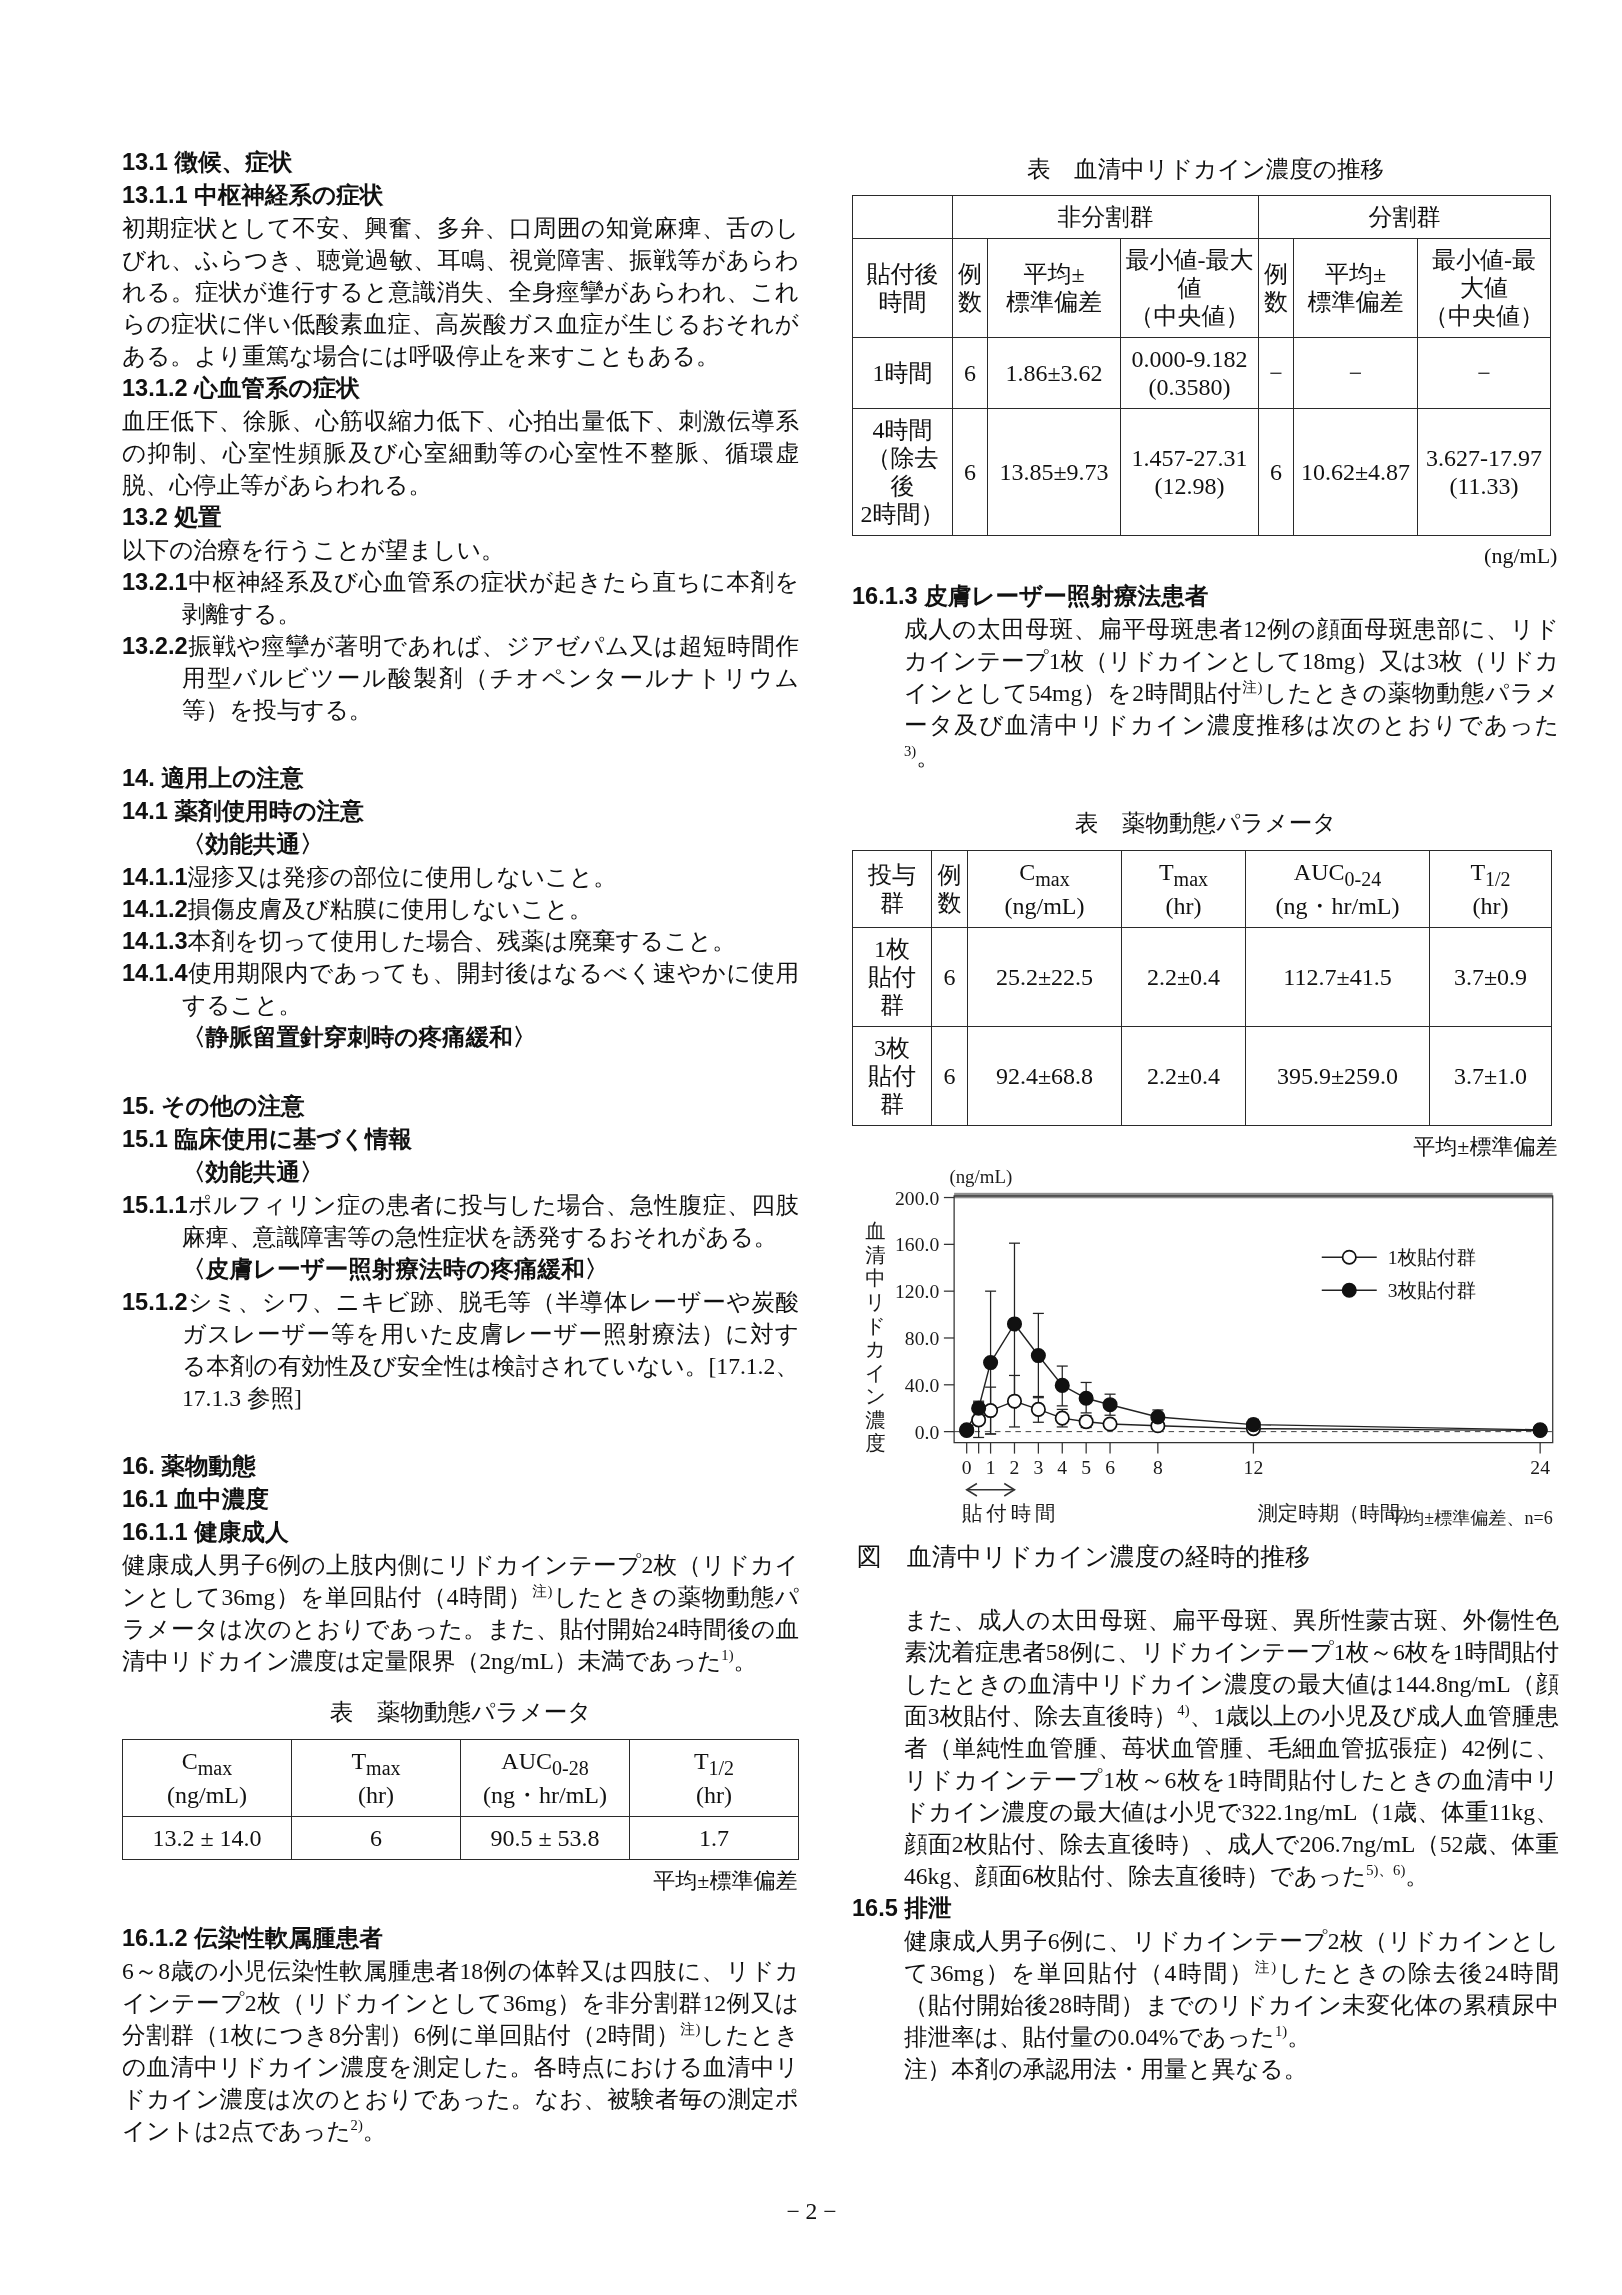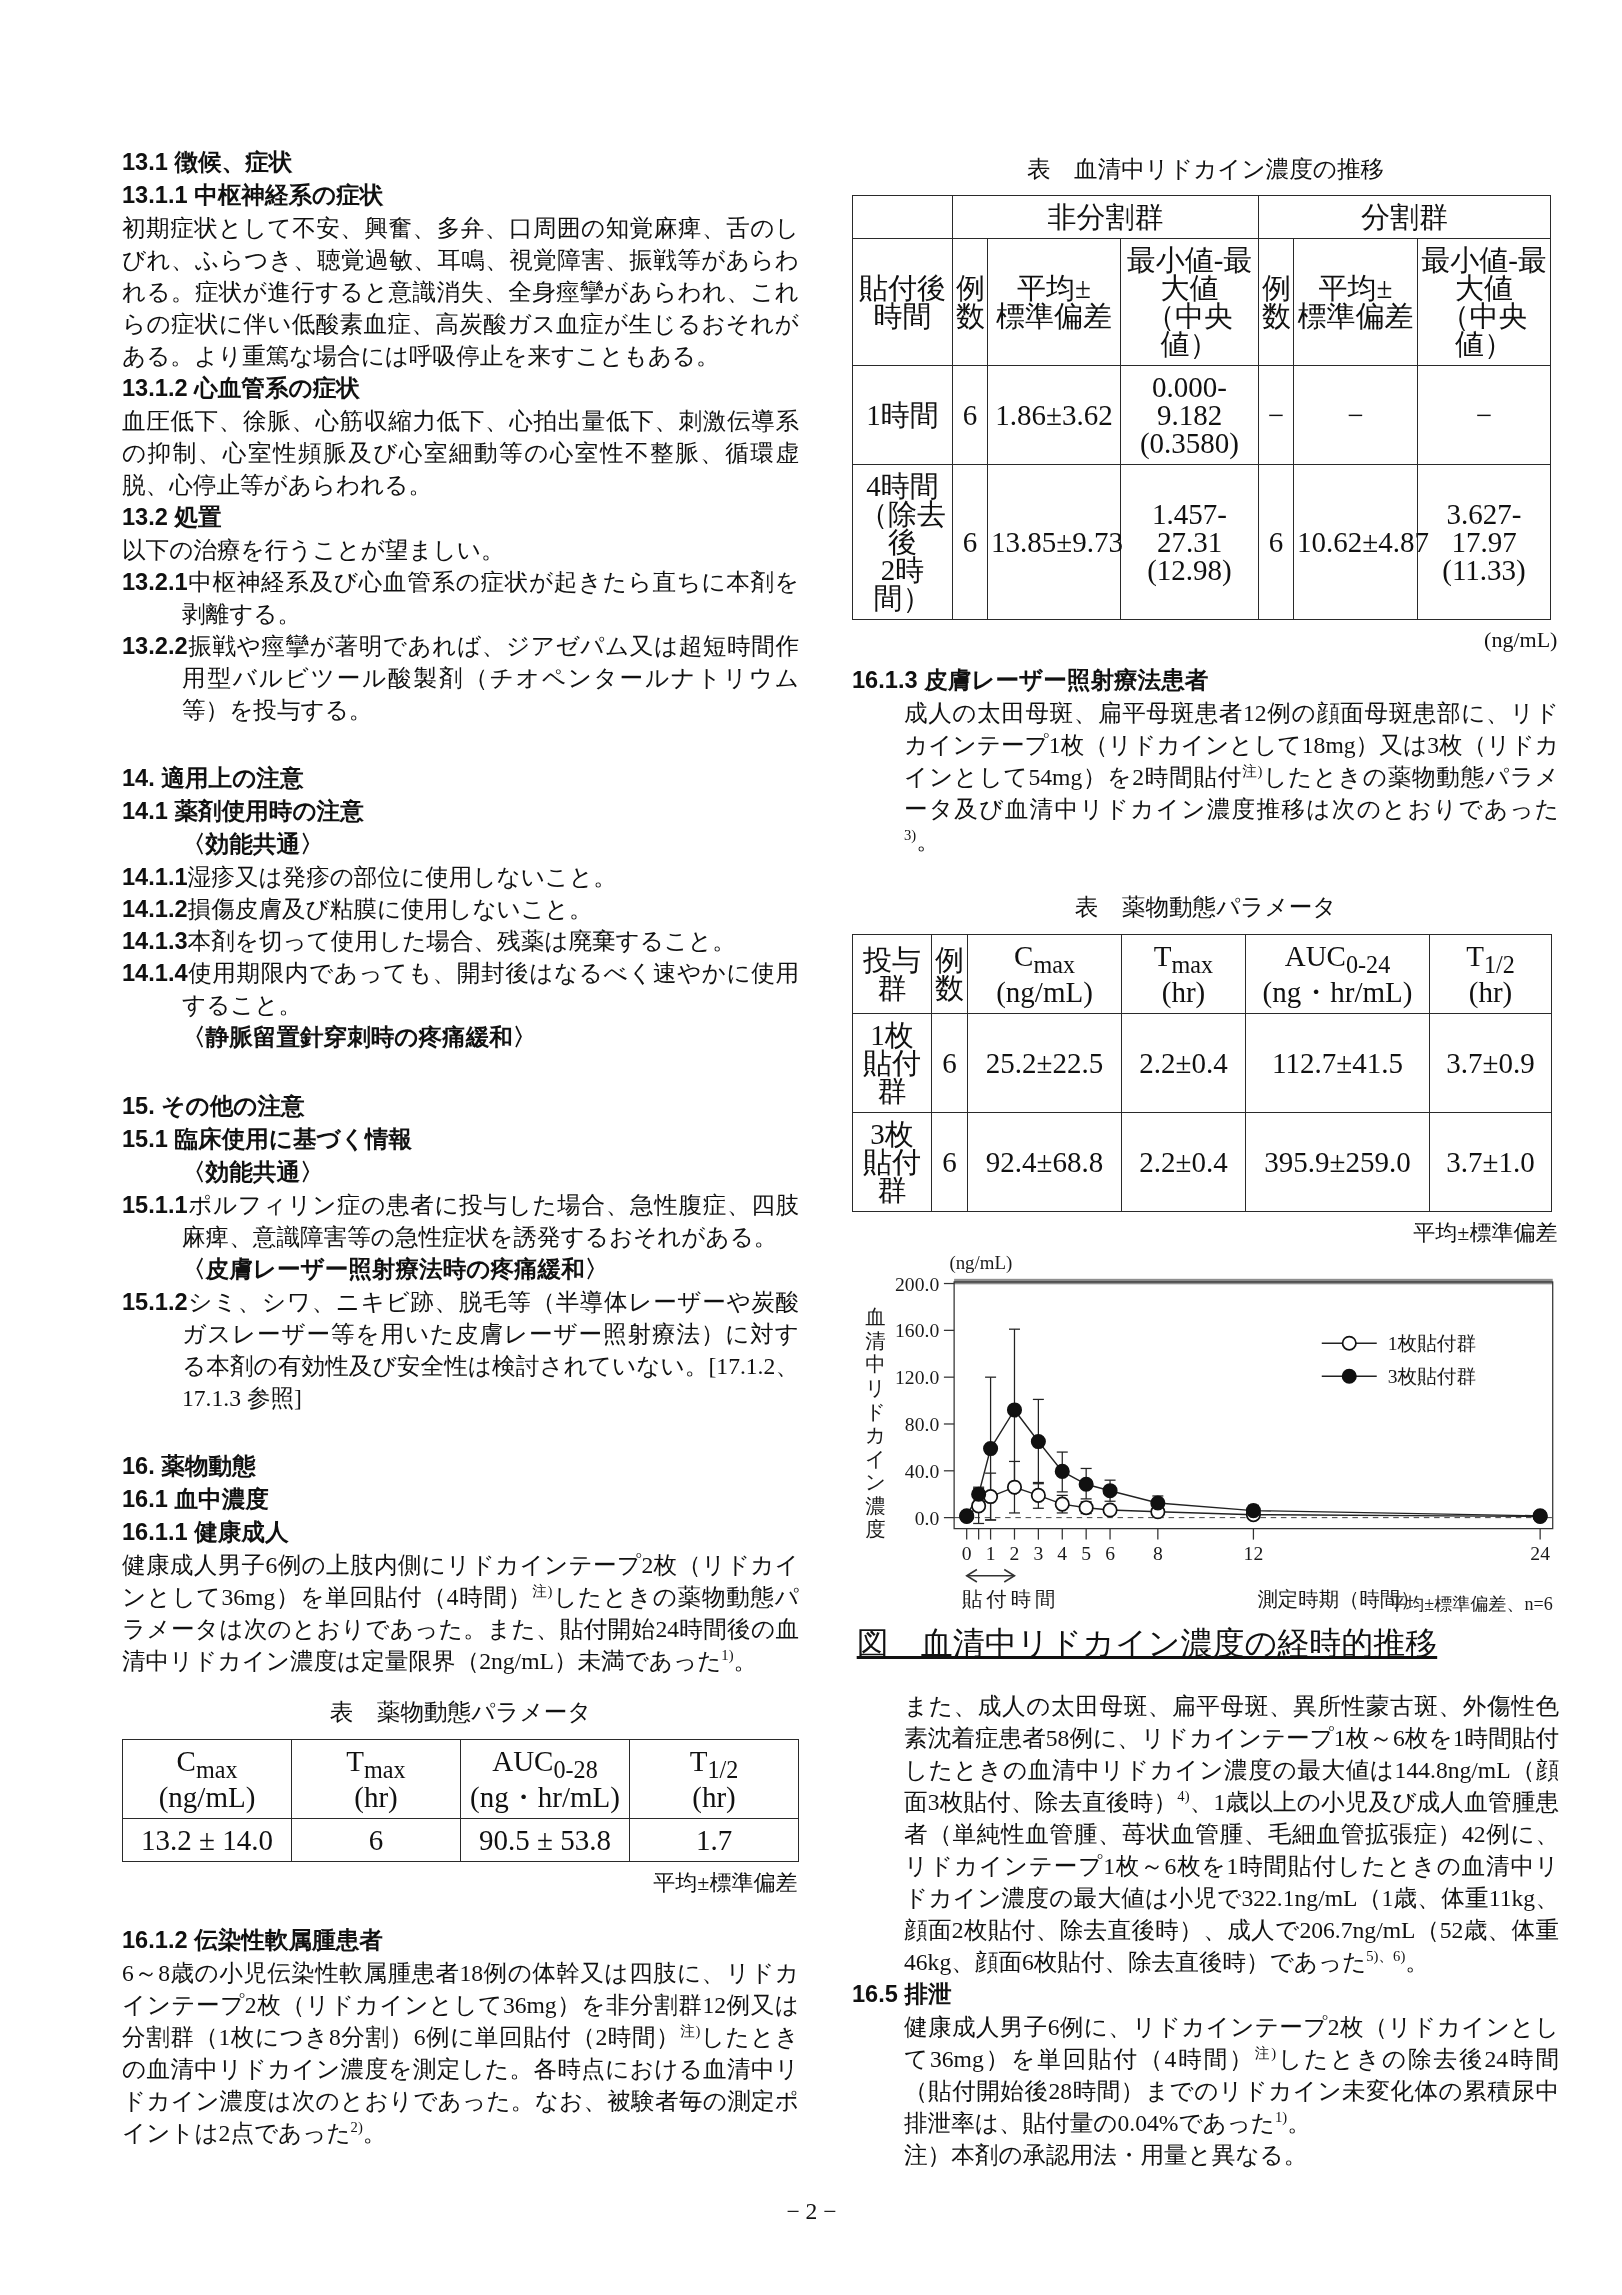--- a/index.html
+++ b/index.html
@@ -14,26 +14,26 @@
   p.body{font-size:23.6px;line-height:32px;margin:0;text-align:justify;}
   .ind{margin-left:60px;}
   .col-right p.ind{margin-left:52px;}
   .hang{padding-left:60px;text-indent:-60px;}
   .hang .num{font-family:"Liberation Sans",sans-serif;font-weight:bold;}
   .gsub{font-family:"Liberation Sans",sans-serif;font-weight:bold;font-size:23.6px;line-height:33px;margin:0 0 0 60px;}
   sup{font-size:0.62em;line-height:0;}
   .tbl-title{font-size:23.6px;line-height:31px;text-align:center;margin:20.4px 0 10.2px 0;}
   table.tbl{border-collapse:collapse;table-layout:fixed;}
   .tbl th,.tbl td{border:1.6px solid #2a2a2a;text-align:center;vertical-align:middle;
-       font-weight:normal;font-size:29px;line-height:28px;padding:7px 3.1px;white-space:pre-line;}
+       font-weight:normal;font-size:24px;line-height:28px;padding:7px 3.1px;white-space:pre-line;}
   .tbl .sym{display:block;}
   .tbl .unit{display:block;}
   .tbl-note{font-size:22px;line-height:27px;text-align:right;margin:6.3px 1.6px 0 0;}
   .chart-wrap{margin-top:6.3px;}
-  .fig-caption{font-size:32px;line-height:32px;margin:11px 0 0 4.7px;text-decoration:underline;}
+  .fig-caption{font-size:25px;line-height:32px;margin:11px 0 0 4.7px;}
   .footer{position:absolute;left:0;right:0;top:2198px;text-align:center;font-size:23.6px;}
 </style>
 </head>
 <body>
 
 <div class="page">
 
   <div class="col col-left">
     <h4 class="gh">13.1 徴候、症状</h4>
     <h4 class="gh">13.1.1 中枢神経系の症状</h4>

